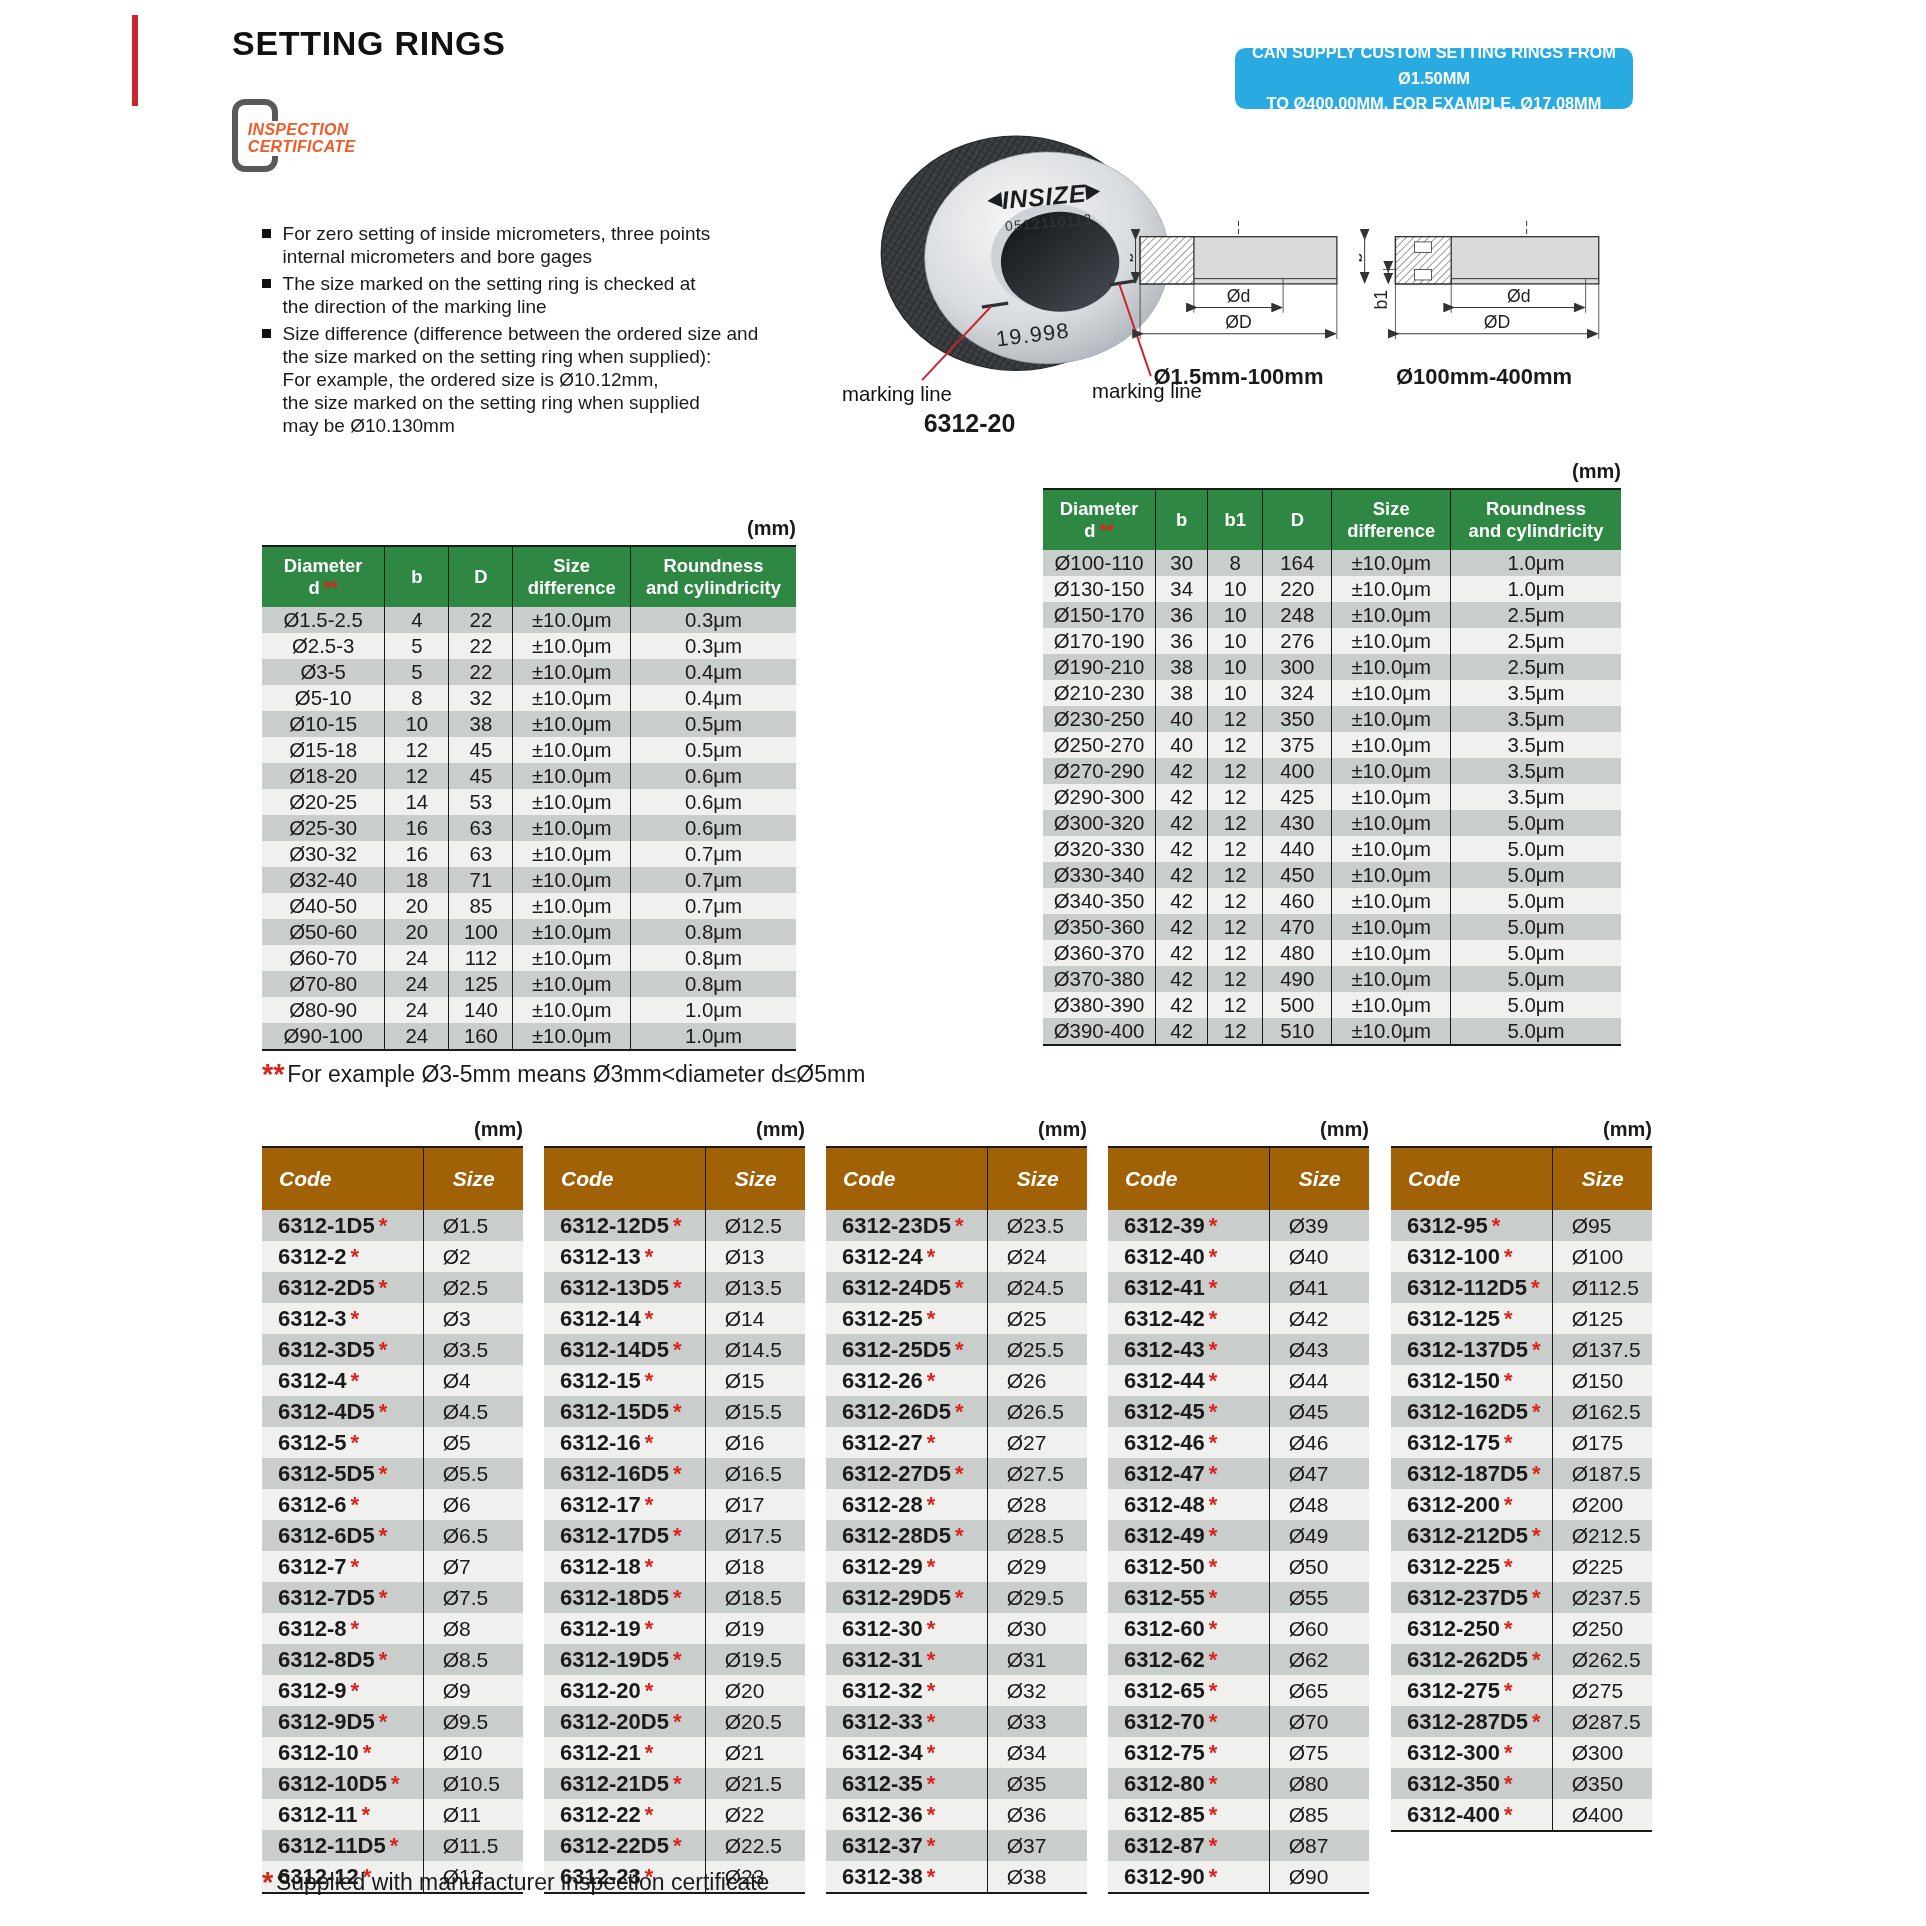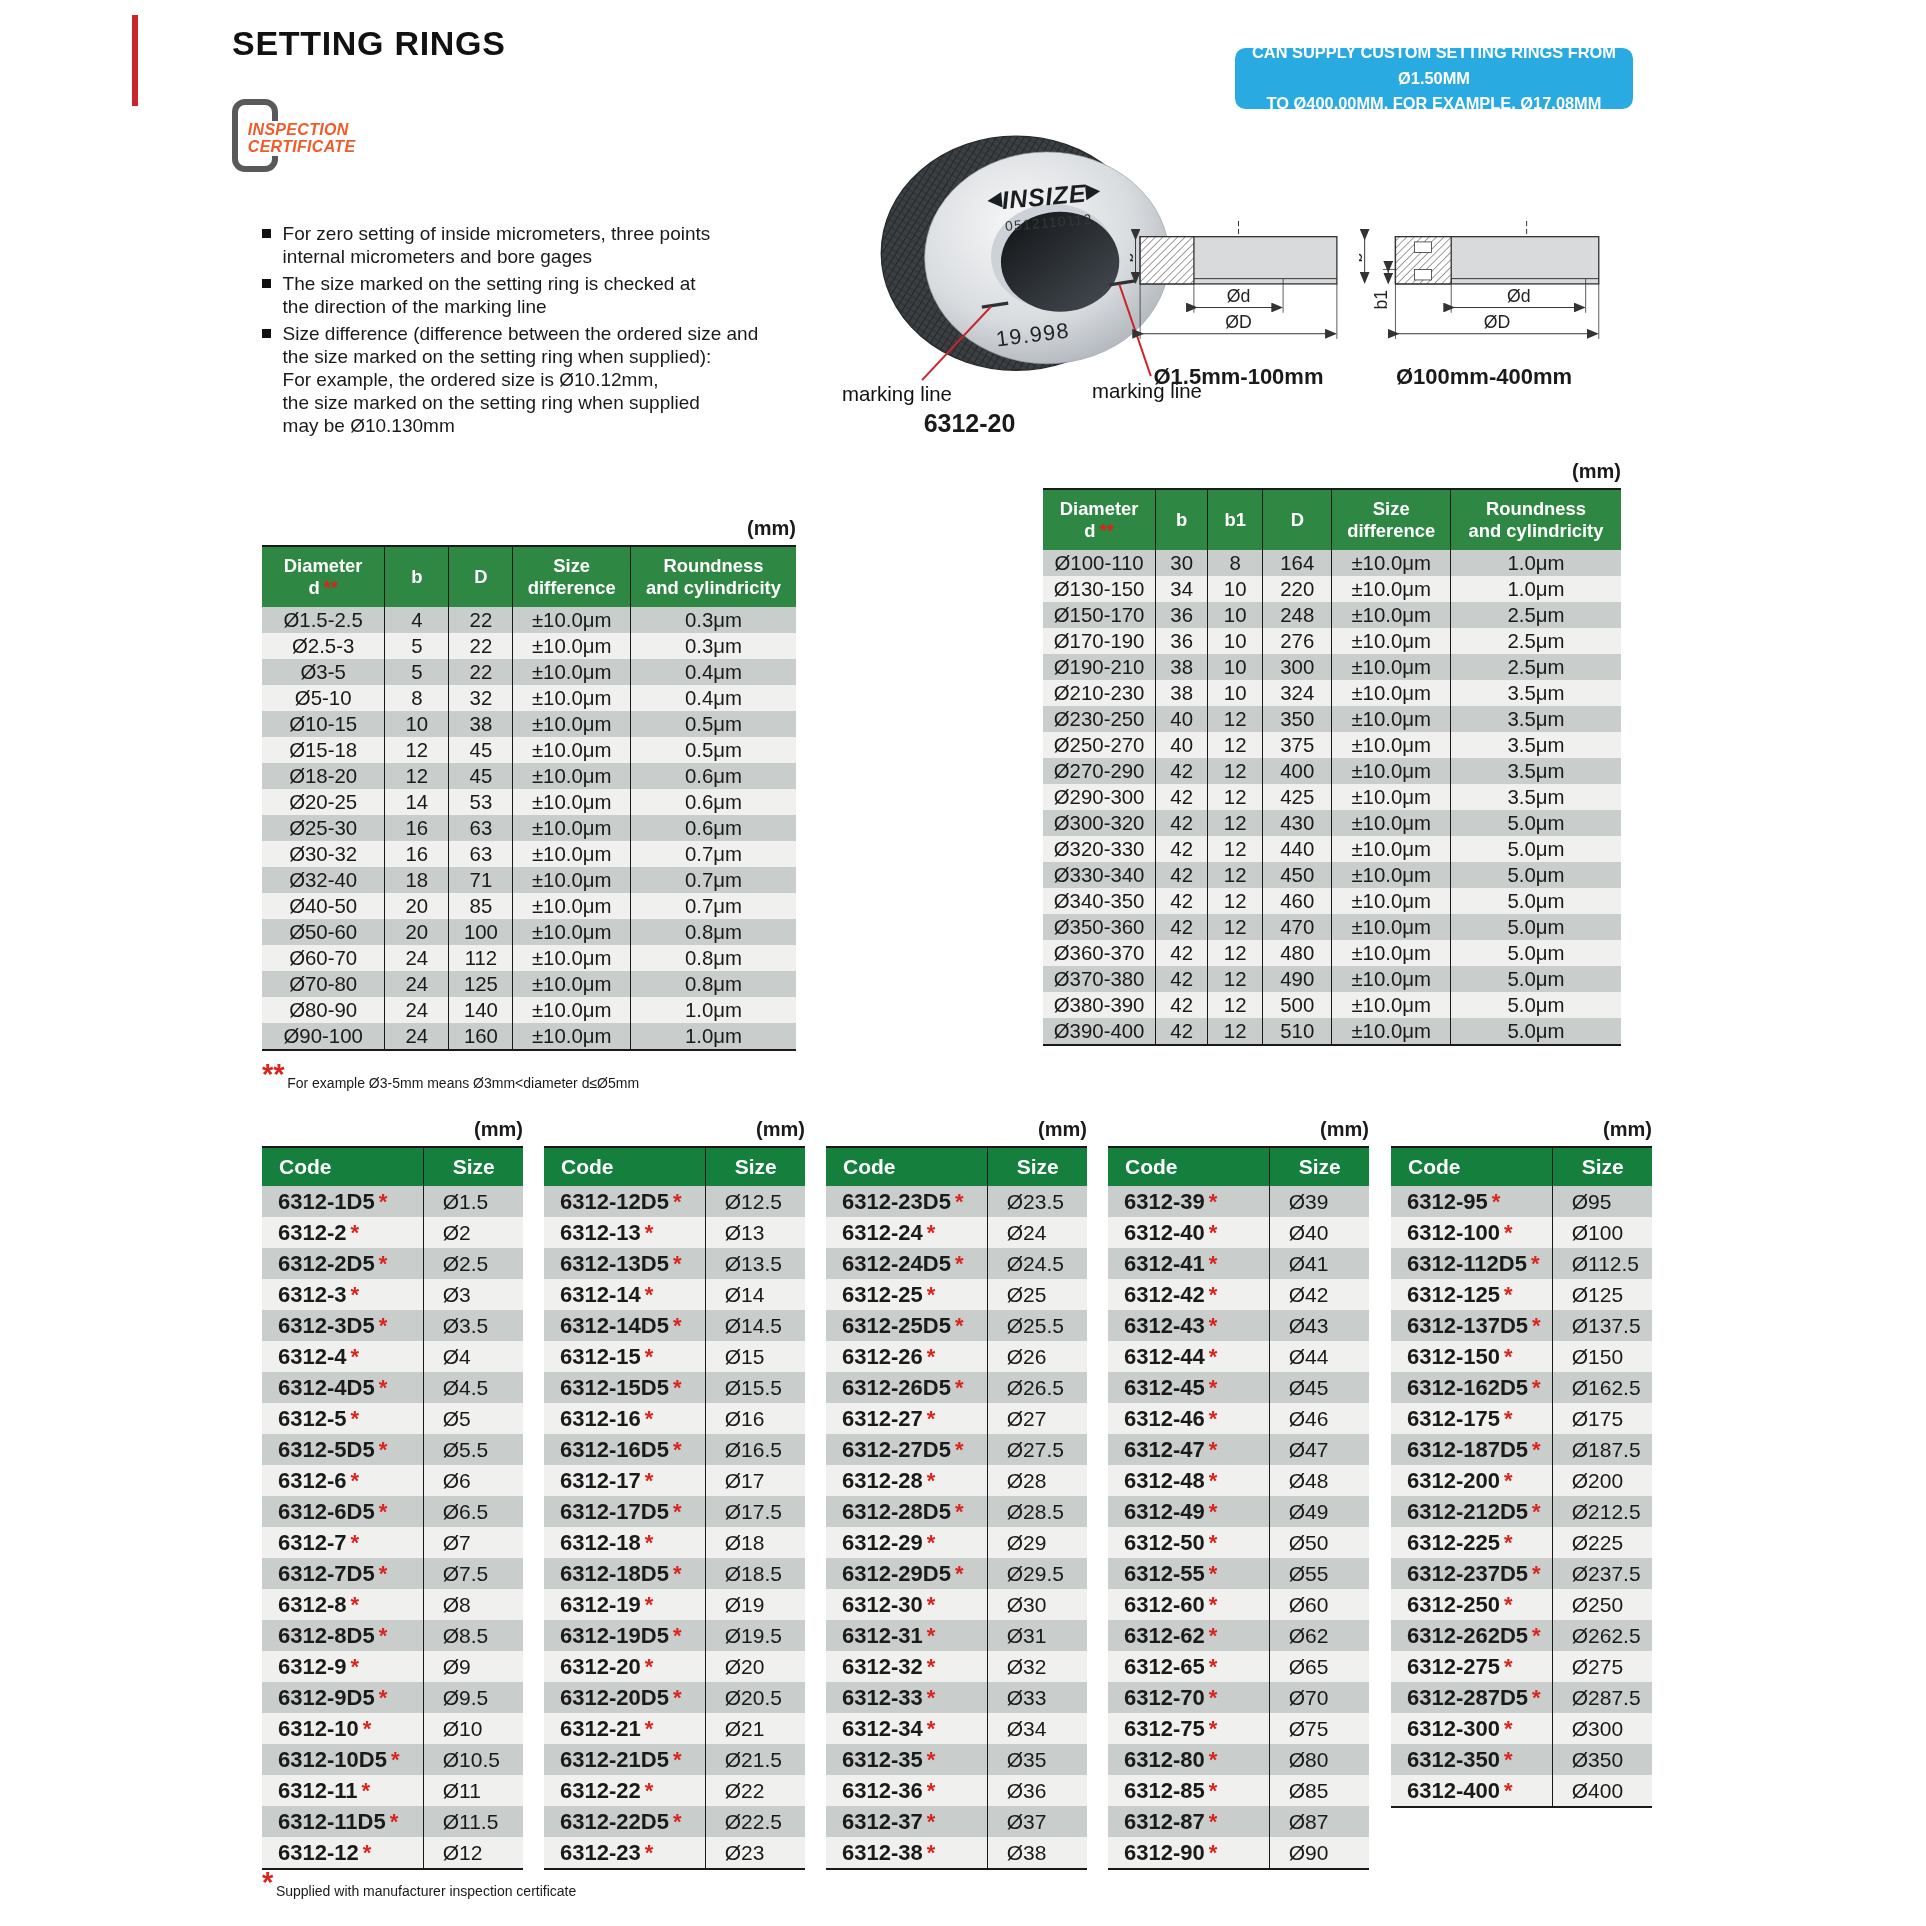--- a/index.html
+++ b/index.html
@@ -31,36 +31,36 @@
   table{border-collapse:collapse;table-layout:fixed;}
   .spec-table{border-top:2px solid #1a1a1a;border-bottom:2px solid #1a1a1a;}
   .spec-table th{background:#2e8743;color:#fff;font-size:18.4px;font-weight:bold;line-height:1.2;
                  text-align:center;vertical-align:middle;padding:8px 2.6px;}
   .spec-table td{font-size:20.4px;text-align:center;height:26px;padding:0 2.6px;overflow:hidden;}
   .spec-table th,.spec-table td{border-right:1.6px solid #1a1a1a;}
   .spec-table th:last-child,.spec-table td:last-child{border-right:none;}
   .spec-table tbody tr:nth-child(odd){background:#c9cdcb;}
   .spec-table tbody tr:nth-child(even){background:#f0f1ef;}
   .code-table{border-top:2px solid #1a1a1a;border-bottom:2px solid #1a1a1a;}
-  .code-table th{background:#15803d;color:#fff;font-size:21px;font-weight:bold;height:30px;
-                 vertical-align:middle;padding:4px;}
+  .code-table th{background:#a16207;color:#fff;font-size:21px;font-weight:bold;height:30px;
+                 vertical-align:middle;padding:16px;font-style:italic;}
   .code-table th:first-child{text-align:left;padding-left:17px;}
   .code-table th:last-child{text-align:center;}
   .code-table td{height:29px;vertical-align:middle;overflow:hidden;}
   .code-table td:first-child{font-weight:bold;font-size:22px;text-align:left;padding-left:16px;}
   .code-table td:last-child{font-size:21px;text-align:left;padding-left:18.4px;}
   .code-table th,.code-table td{border-right:1.6px solid #1a1a1a;}
   .code-table th:last-child,.code-table td:last-child{border-right:none;}
   .code-table tbody tr:nth-child(odd){background:#c9cdcb;}
   .code-table tbody tr:nth-child(even){background:#f0f1ef;}
   .stars{color:#d9251d;font-weight:bold;padding-left:4px;}
   
   .footnote{display:flex;align-items:flex-start;}
   .footnote .symbol{color:#d9251d;font-weight:bold;font-size:29px;line-height:1;margin-right:2.6px;}
-  .footnote .ftext{font-size:14px;line-height:1.2;margin-top:15px;}
+  .footnote .ftext{font-size:23px;line-height:1.2;margin-top:1px;}
   svg text{font-family:"Liberation Sans",sans-serif;}
 </style>
 </head>
 <body>
 
 <div id="page">
 
   <div class="abs red-mark" style="left:132px;top:14.5px;width:6px;height:91px;"></div>
 
   <div class="abs page-title" style="left:232px;top:24px;">SETTING RINGS</div>

